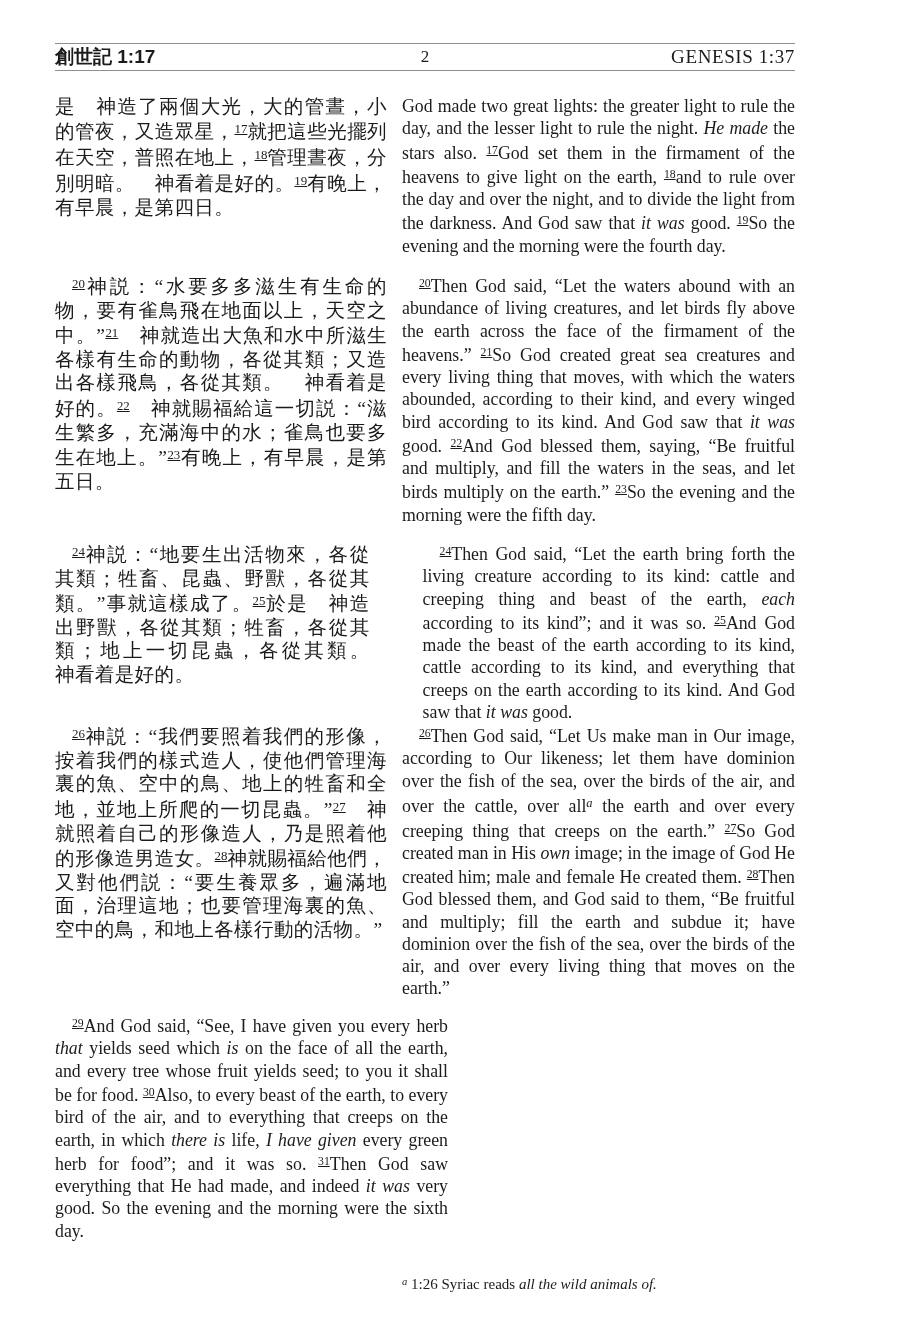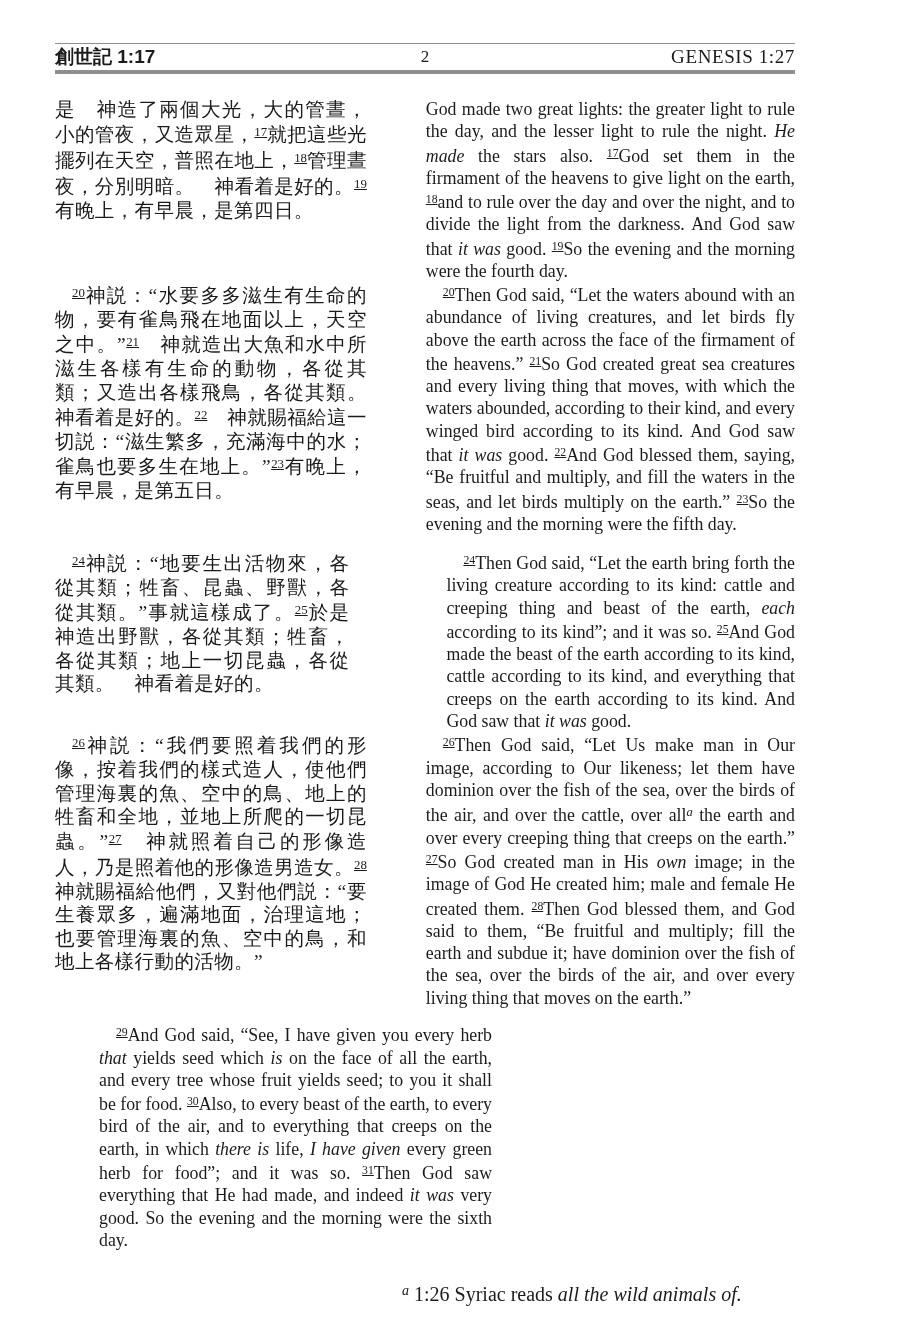--- a/index.html
+++ b/index.html
@@ -9,21 +9,21 @@
     background:#ffffff;
     color:#1b1b1b;
     font-family:"Liberation Serif","DejaVu Serif",serif;
     overflow:hidden;
   }
   .content { position:absolute; left:55px; top:0; width:740px; }
 
   .running-head {
     margin-top:43px;
     border-top:1px solid #8f8f8f;
-    border-bottom:4px solid #0369a1;
+    border-bottom:1px solid #0369a1;
     height:26px;
     display:flex; align-items:center;
   }
   .head-left {
     width:33%;
     font-family:"Liberation Sans","DejaVu Sans",sans-serif;
     font-weight:bold; font-size:19px;
   }
   .head-center { width:34%; text-align:center; font-size:17px; }
   .head-right { width:33%; text-align:right; font-size:19px; letter-spacing:0.6px; }
@@ -33,43 +33,42 @@
   .zh-col {
     width:332px; margin-right:15px;
     font-size:19.5px; line-height:23.4px;
     text-align:justify; text-justify:inter-character;
     letter-spacing:0.4px;
   }
   .en-col {
     width:393px;
     font-size:17.8px; line-height:22.3px;
     text-align:justify;
-    margin-left:44px;
   }
   .indented { text-indent:17px; }
 
   .s-sup   { font-size:0.66em; vertical-align:0.42em; letter-spacing:0;text-decoration:underline; }
   .s-i     { font-style:italic; }
   .s-sup-i { font-size:0.7em;  vertical-align:0.42em; font-style:italic; }
 
   .footnote {
     margin-top:30px; margin-left:347px; width:393px;
-    font-size:20px; line-height:20px; text-align:left;
+    font-size:15px; line-height:20px; text-align:left;
   }
 </style>
 </head>
 <body>
 
 <div class="page" style="color: rgb(27, 27, 27); background: rgb(255, 255, 255);">
   <div class="content">
 
     <div class="running-head" style="border-top-color: rgb(143, 143, 143); border-bottom-color: rgb(143, 143, 143);">
       <div class="head-left">創世記 1:17</div>
       <div class="head-center">2</div>
-      <div class="head-right">GENESIS 1:27</div>
+      <div class="head-right">GENESIS 1:37</div>
     </div>
 
     <div class="text-rows">
         <div class="vrow" style="min-height: 178px;">
           <div class="zh-col"><span>是　神造了兩個大光，大的管晝，小的管夜，又造眾星，</span><span class="s-sup">17</span><span>就把這些光擺列在天空，普照在地上，</span><span class="s-sup">18</span><span>管理晝夜，分別明暗。　神看着是好的。</span><span class="s-sup">19</span><span>有晚上，有早晨，是第四日。</span></div>
           <div class="en-col"><span>God made two great lights: the greater light to rule the day, and the lesser light to rule the night. </span><span class="s-i">He made</span><span> the stars also. </span><span class="s-sup">17</span><span>God set them in the firmament of the heavens to give light on the earth, </span><span class="s-sup">18</span><span>and to rule over the day and over the night, and to divide the light from the darkness. And God saw that </span><span class="s-i">it was</span><span> good. </span><span class="s-sup">19</span><span>So the evening and the morning were the fourth day.</span></div>
         </div>
         <div class="vrow" style="min-height: 268px;">
           <div class="zh-col indented"><span class="s-sup">20</span><span>神説：“水要多多滋生有生命的物，要有雀鳥飛在地面以上，天空之中。”</span><span class="s-sup">21</span><span>　神就造出大魚和水中所滋生各樣有生命的動物，各從其類；又造出各樣飛鳥，各從其類。　神看着是好的。</span><span class="s-sup">22</span><span>　神就賜福給這一切説：“滋生繁多，充滿海中的水；雀鳥也要多生在地上。”</span><span class="s-sup">23</span><span>有晚上，有早晨，是第五日。</span></div>
           <div class="en-col indented"><span class="s-sup">20</span><span>Then God said, “Let the waters abound with an abundance of living creatures, and let birds fly above the earth across the face of the firmament of the heavens.” </span><span class="s-sup">21</span><span>So God created great sea creatures and every living thing that moves, with which the waters abounded, according to their kind, and every winged bird according to its kind. And God saw that </span><span class="s-i">it was</span><span> good. </span><span class="s-sup">22</span><span>And God blessed them, saying, “Be fruitful and multiply, and fill the waters in the seas, and let birds multiply on the earth.” </span><span class="s-sup">23</span><span>So the evening and the morning were the fifth day.</span></div>

